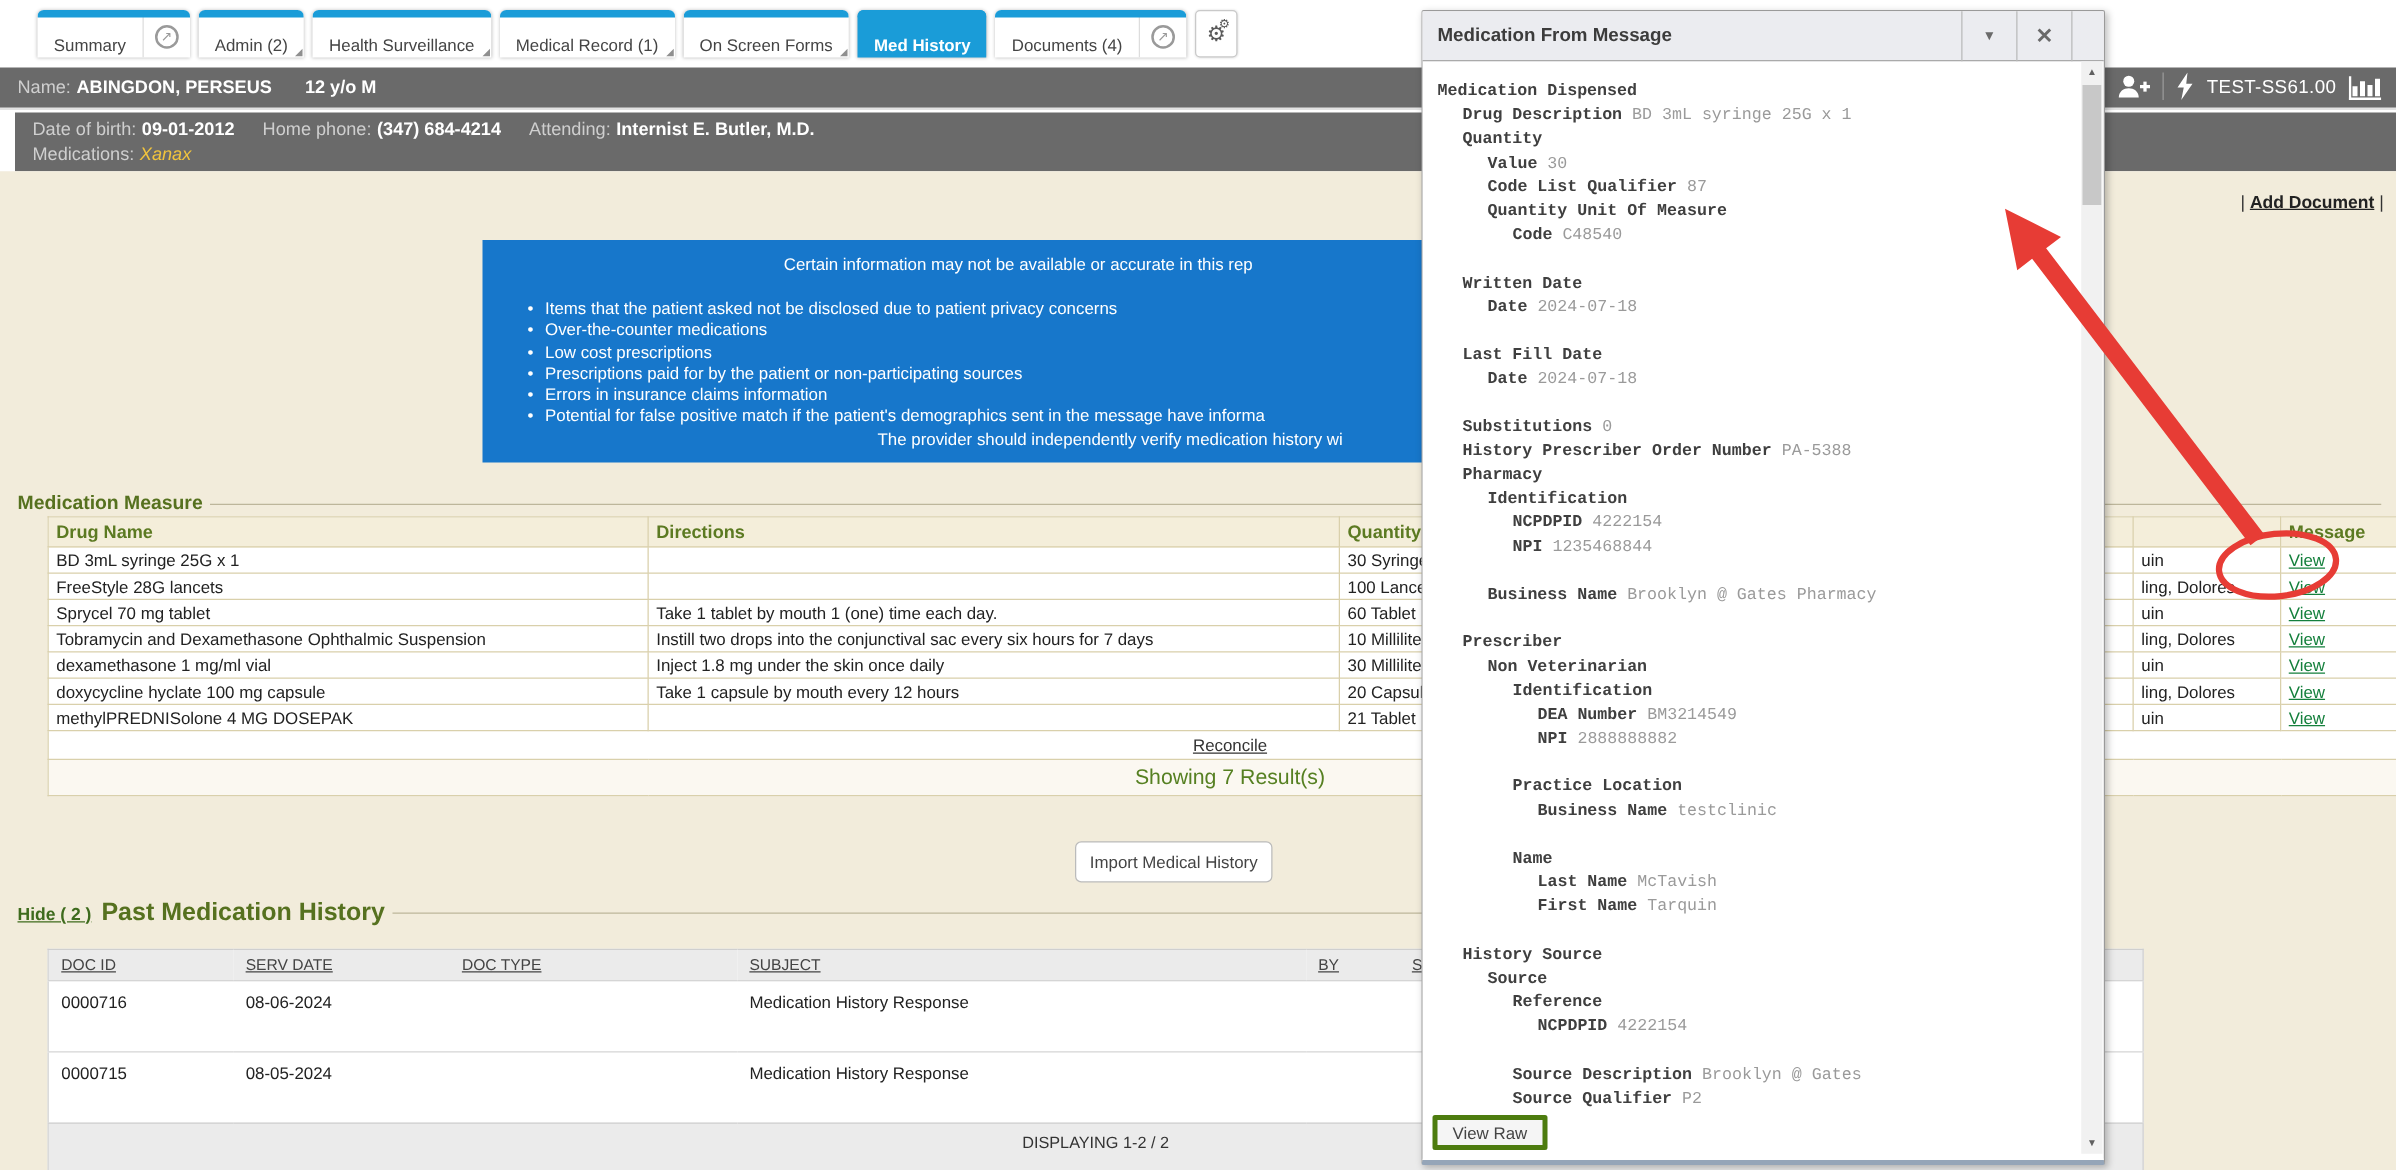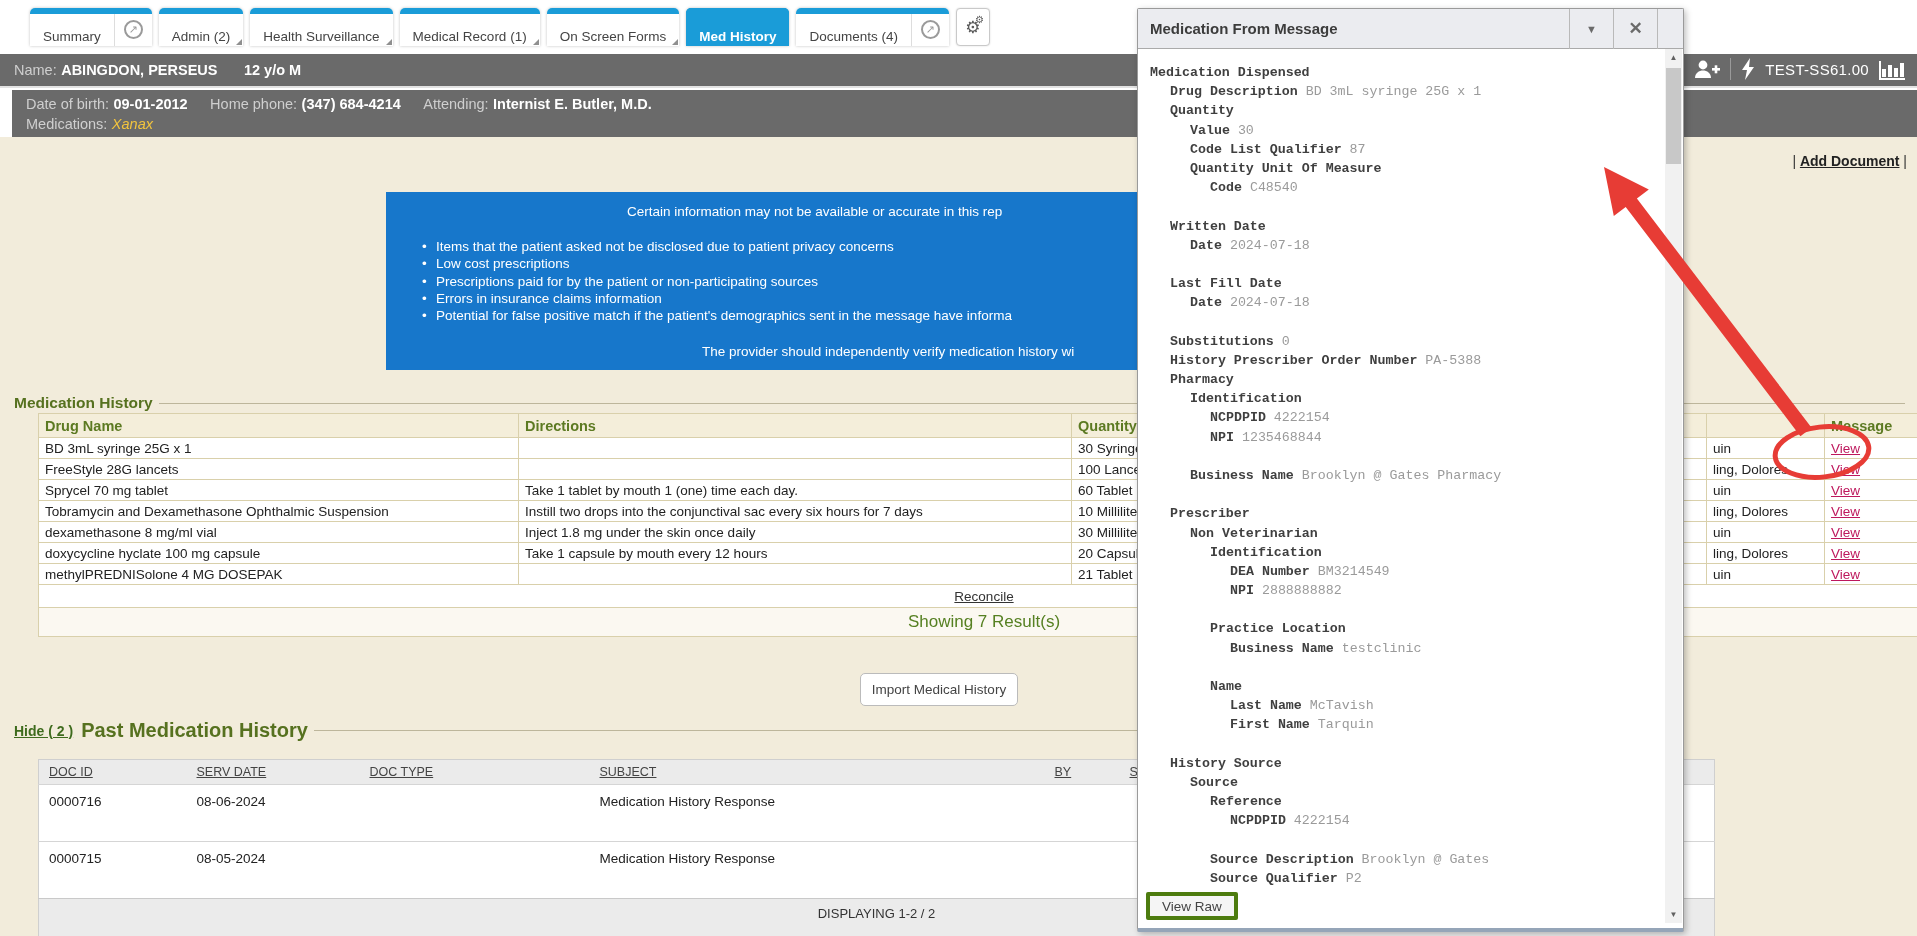--- a/index.html
+++ b/index.html
@@ -60,21 +60,21 @@
   .mh-title { color:#56711f; font-weight:bold; font-size:15.5px; white-space:nowrap; }
   .pmh-title { color:#56711f; font-weight:bold; font-size:20px; white-space:nowrap; margin-left:8px; }
   .hidelink { color:#3e6b1d; font-weight:bold; font-size:14px; text-decoration:underline; cursor:pointer; white-space:nowrap; }
 
   table { border-collapse:collapse; table-layout:fixed;margin-left:24px; }
   .medtable { position:absolute; left:14px; top:276px; width:1891px; background:#fff;
               border:1px solid #d9d0ab; font-size:13.5px; color:#222; }
   .medtable th { background:#f4eeda; color:#5c7a22; font-weight:bold; font-size:14.5px;
                  text-align:left; padding:3px 6px; border:1px solid #d9d0ab; height:24px; }
   .medtable td { padding:2px 6px; border:1px solid #d9d0ab; height:21px; white-space:nowrap; overflow:hidden; }
-  .viewlink { color:#be185d; text-decoration:underline; cursor:pointer; }
+  .viewlink { color:#15803d; text-decoration:underline; cursor:pointer; }
   .reconrow td { text-align:center; height:23px; }
   .reconlink { color:#333; text-decoration:underline; cursor:pointer; }
   .showrow td { text-align:center; color:#568022; font-size:17px; height:29px; background:#fbf8f1; }
 
   .importbtn { position:absolute; left:860px; top:536px; width:158px; height:33px; background:#fff;
                border:1px solid #bbb; border-radius:5px; font-size:13.5px; color:#444;
                font-family:"Liberation Sans", sans-serif; cursor:pointer; }
 
   .pasttable { position:absolute; left:14px; top:622px; width:1676px; background:#fff;
                border:1px solid #cfcfcf; font-size:13.5px; color:#222; }
@@ -203,30 +203,31 @@
   </div>
 
   <div class="content">
 
     <div class="adddoc"><span>| </span><a>Add Document</a><span> |</span></div>
 
     <div class="notice">
       <div class="intro">Certain information may not be available or accurate in this rep</div>
       <ul>
         <li>Items that the patient asked not be disclosed due to patient privacy concerns</li>
+        <li>Over-the-counter medications</li>
         <li>Low cost prescriptions</li>
         <li>Prescriptions paid for by the patient or non-participating sources</li>
         <li>Errors in insurance claims information</li>
         <li>Potential for false positive match if the patient's demographics sent in the message have informa</li>
       </ul>
       <div class="foot">The provider should independently verify medication history wi</div>
     </div>
 
     <div class="secthead" style="left:14px; top:257px; width:1891px;">
-      <span class="mh-title">Medication History</span>
+      <span class="mh-title">Medication Measure</span>
       <span class="line"></span>
     </div>
 
     <table class="medtable">
       <colgroup>
           <col style="width:480px">
           <col style="width:553px">
           <col style="width:133px">
           <col style="width:502px">
           <col style="width:118px">
@@ -267,21 +268,21 @@
       </tr>
       <tr>
         <td>Tobramycin and Dexamethasone Ophthalmic Suspension</td>
         <td>Instill two drops into the conjunctival sac every six hours for 7 days</td>
         <td>10 Milliliter</td>
         <td></td>
         <td>ling, Dolores</td>
         <td><a class="viewlink">View</a></td>
       </tr>
       <tr>
-        <td>dexamethasone 8 mg/ml vial</td>
+        <td>dexamethasone 1 mg/ml vial</td>
         <td>Inject 1.8 mg under the skin once daily</td>
         <td>30 Milliliter</td>
         <td></td>
         <td>uin</td>
         <td><a class="viewlink">View</a></td>
       </tr>
       <tr>
         <td>doxycycline hyclate 100 mg capsule</td>
         <td>Take 1 capsule by mouth every 12 hours</td>
         <td>20 Capsule</td>

